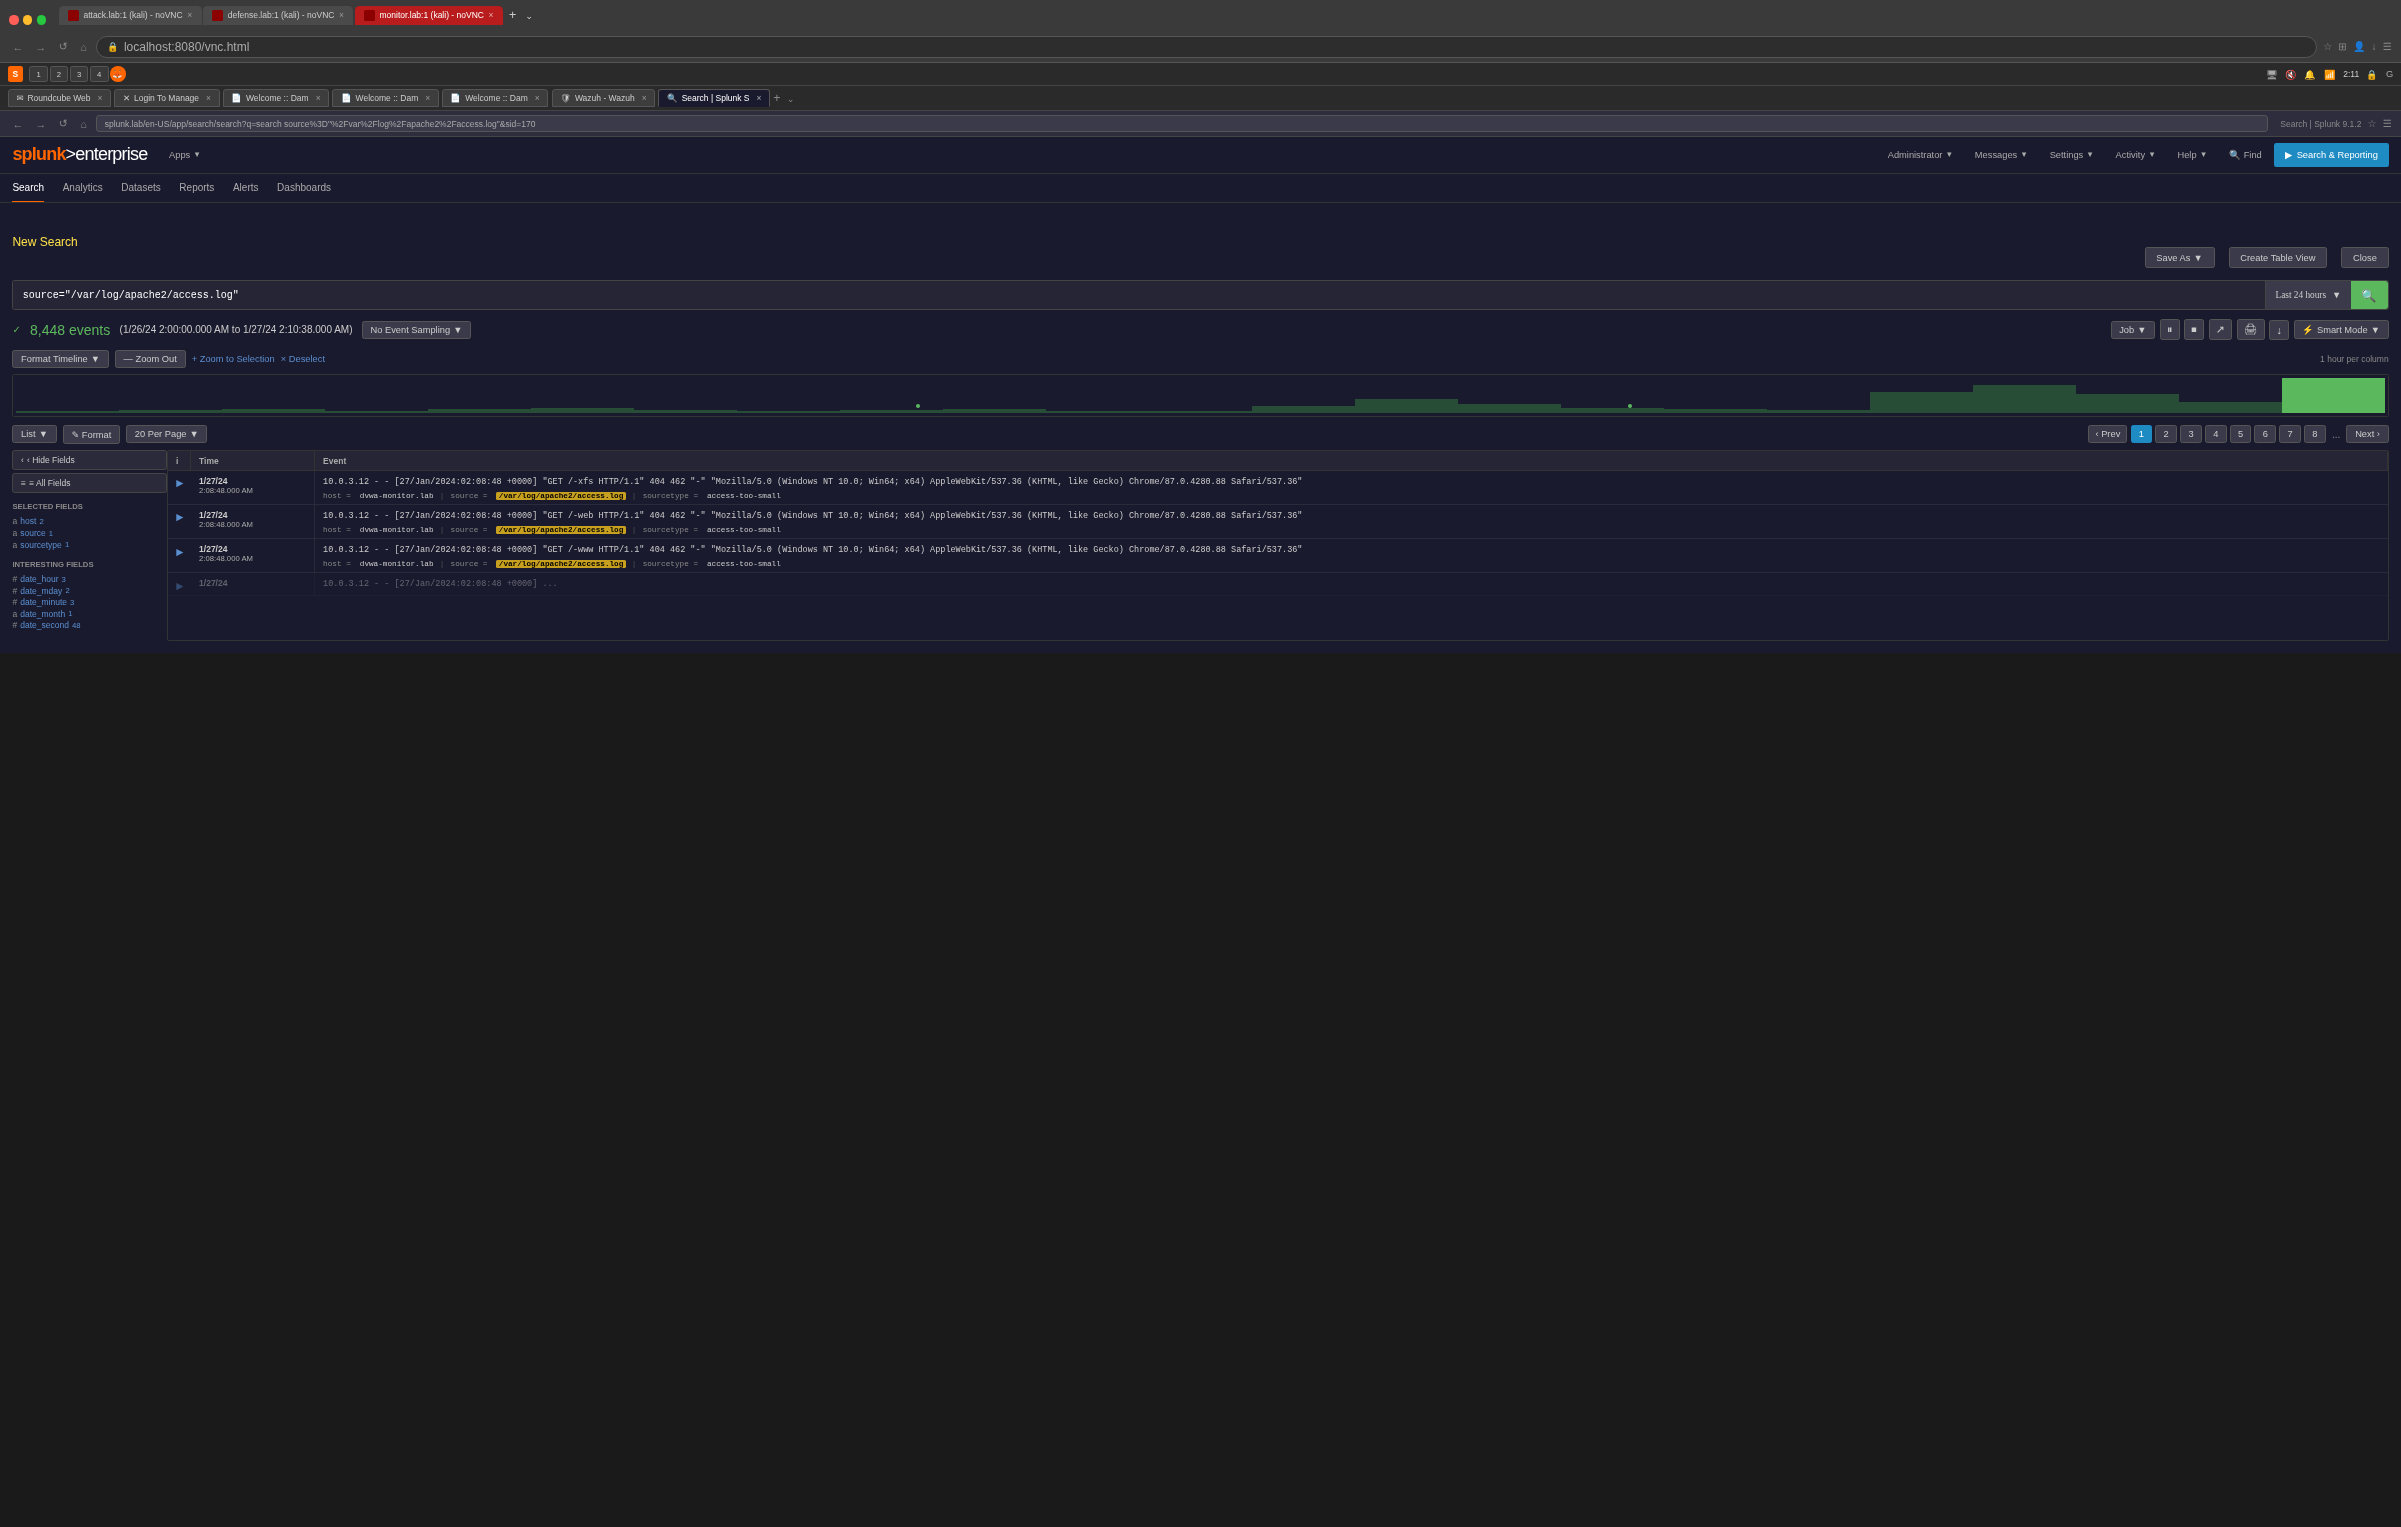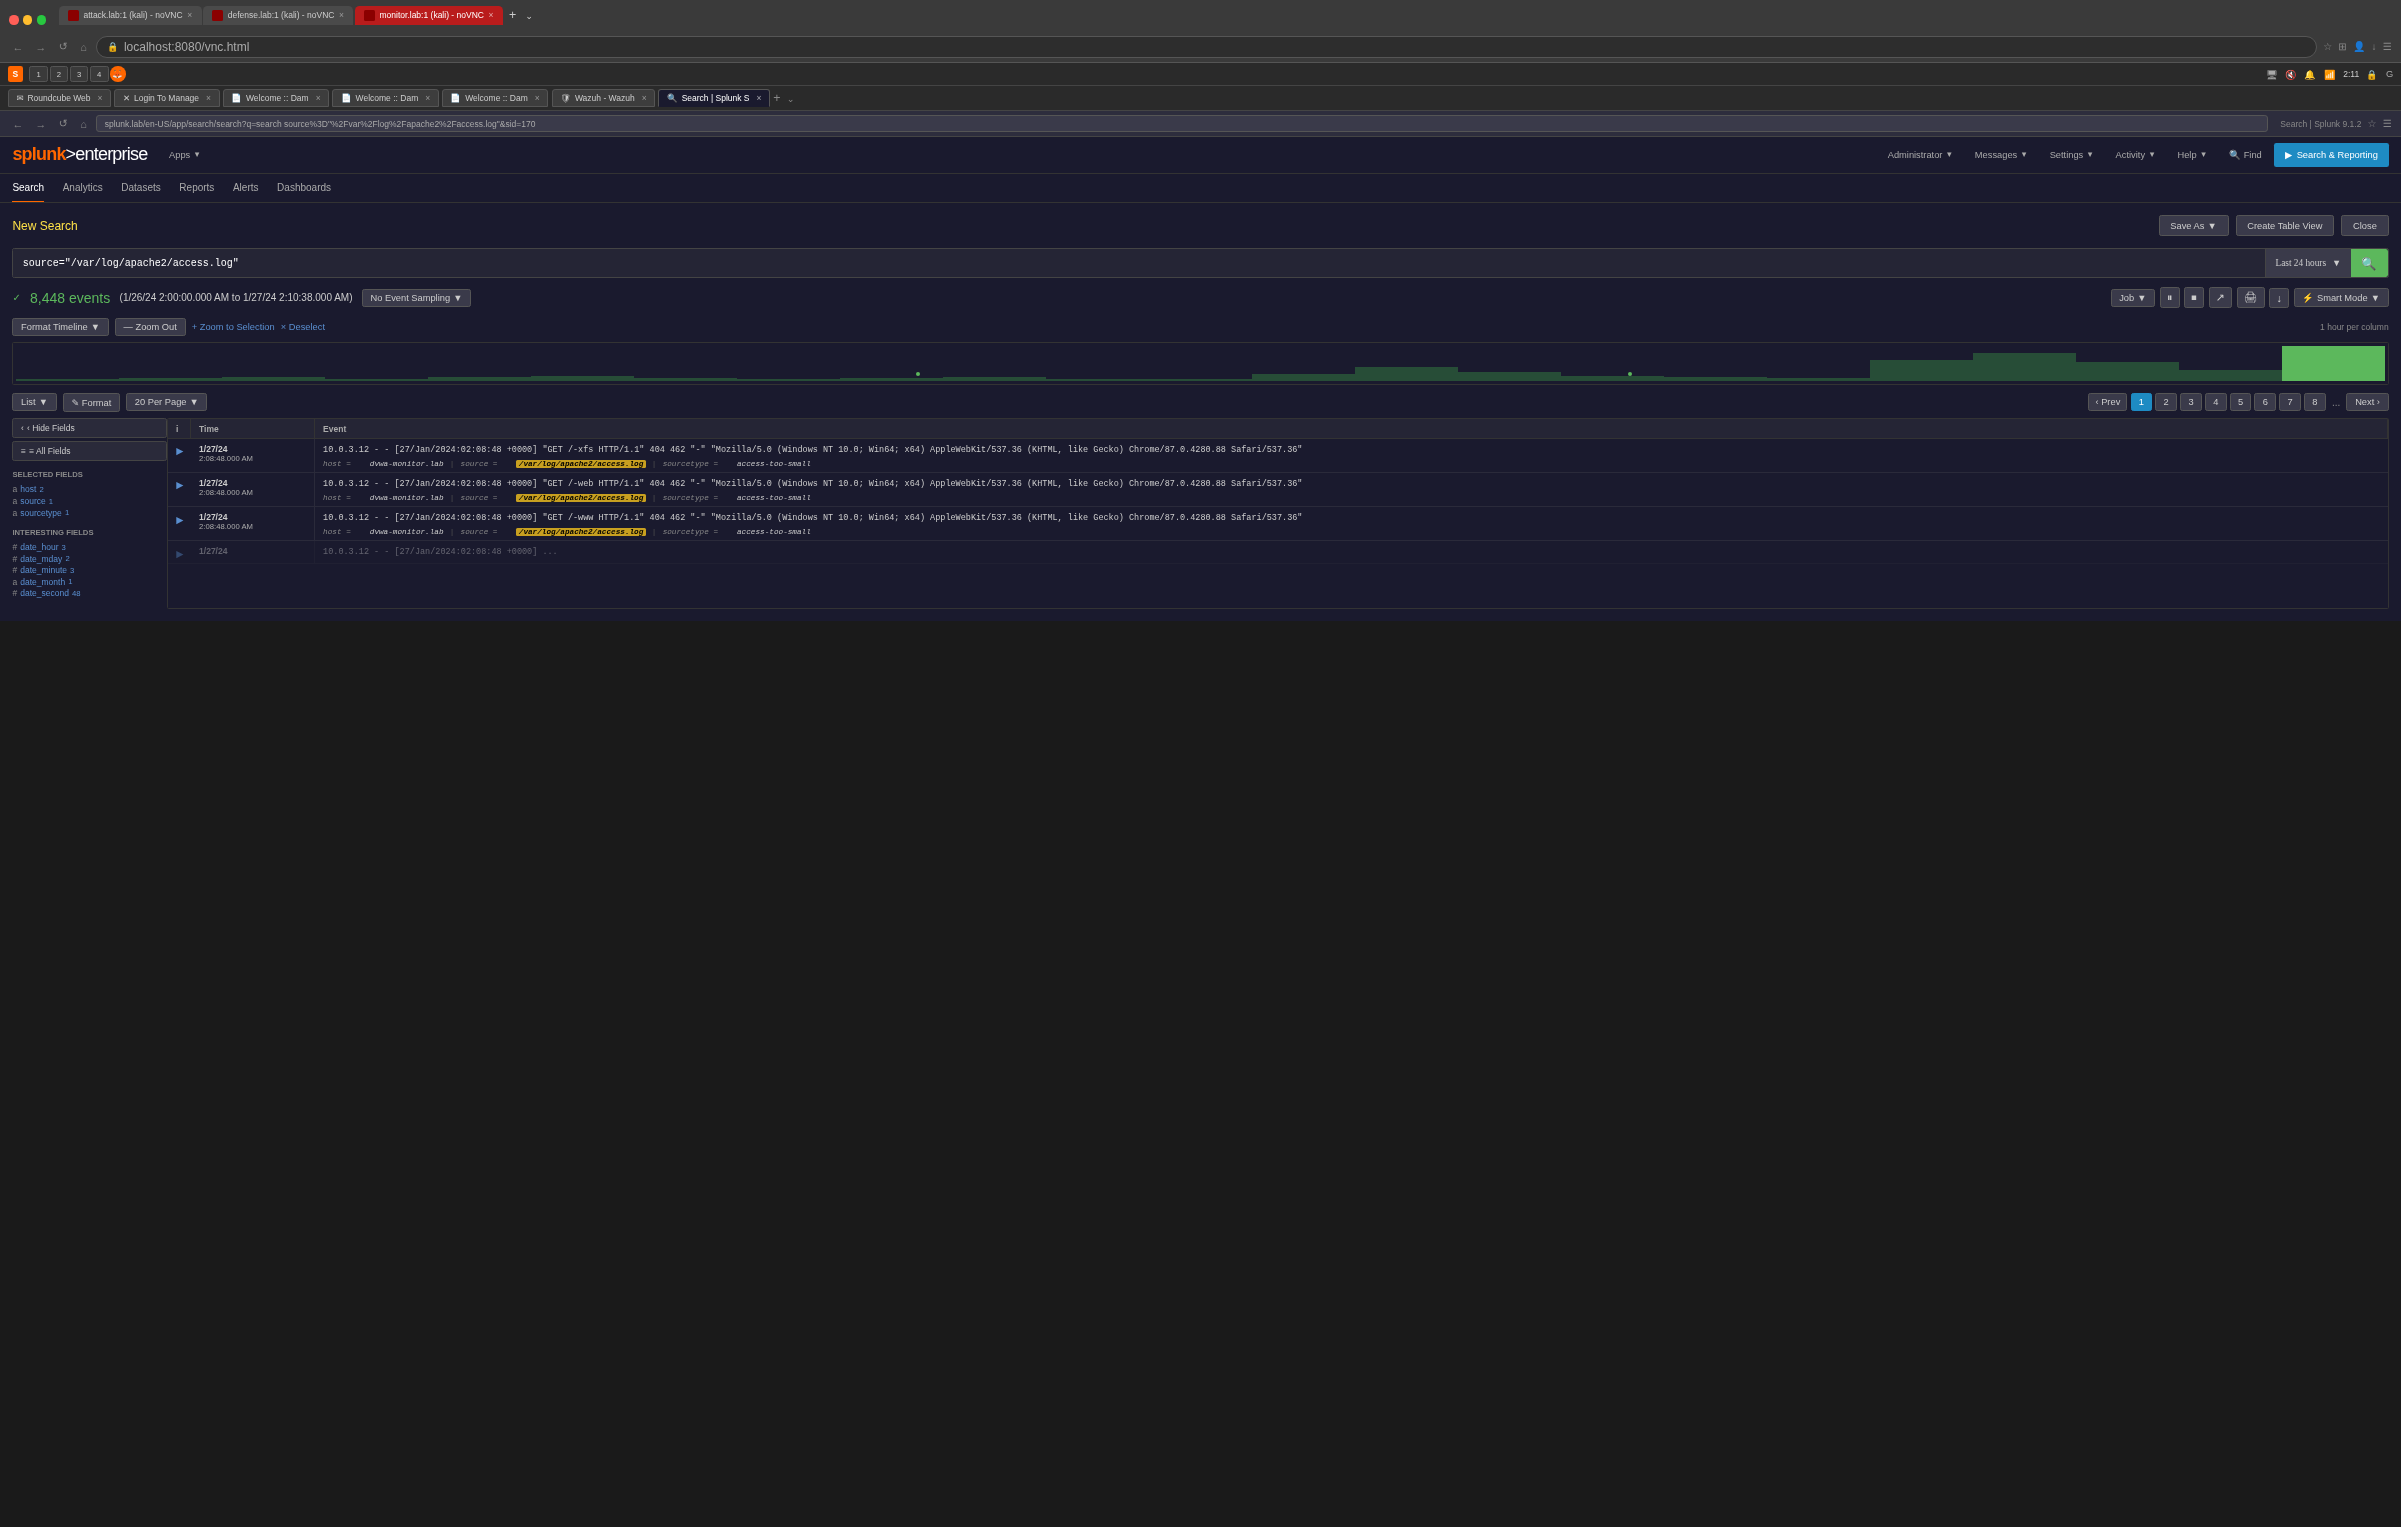--- a/index.html
+++ b/index.html
@@ -61,21 +61,21 @@
 
     
     .splunk-subnav { background: #1a1a2e; border-bottom: 0.8px solid #333; padding: 0 12.4px; display: flex; align-items: center; gap: 18.6px; }
     .splunk-subnav-item { padding: 7.7px 0; color: #aaa; cursor: pointer; font-size: 10px; }
     .splunk-subnav-item.active { color: #fff; border-bottom: 1.5px solid #ff6600; }
 
     
     .splunk-main { background: #1a1a2e; padding: 12.4px; }
     .page-header { display: flex; align-items: center; justify-content: space-between; margin-bottom: 12.4px; }
     .page-title { font-size: 12px; font-weight: 300; color: #fde047; }
-    .header-actions { display: flex; gap: 7px; }
+    .header-actions { display: flex; gap: 14px; margin-top: 32px; }
     .btn { padding: 4.6px 10.8px; border-radius: 2.3px; border: 0.8px solid #555; cursor: pointer; font-size: 9.3px; display: flex; align-items: center; gap: 3.1px; }
     .btn-default { background: #3a3a4a; color: #ccc; }
     .btn-primary { background: #3a3a4a; color: #ccc; }
     .btn-close { background: #3a3a4a; color: #ccc; }
     .btn-search { background: #5cb85c; border: none; color: #fff; padding: 6.2px 10.8px; border-radius: 0 2.3px 2.3px 0; cursor: pointer; font-size: 12.4px; }
 
     
     .search-bar { display: flex; margin-bottom: 9.3px; border: 0.8px solid #444; border-radius: 2.3px; overflow: hidden; }
     .search-input { flex: 1; background: #252535; border: none; padding: 6.2px 9.3px; color: #fff; font-size: 10px; font-family: 'Courier New', monospace; }
     .time-range-btn { background: #3a3a4a; border: none; border-left: 0.8px solid #444; padding: 6.2px 9.3px; color: #ccc; cursor: pointer; font-size: 9.3px; display: flex; align-items: center; gap: 6px; white-space: nowrap; font-family: Liberation Serif, serif; }
@@ -132,21 +132,21 @@
     .events-header { display: grid; grid-template-columns: 23px 124px 1fr; background: #252535; border-bottom: 0.8px solid #333; }
     .events-header-cell { padding: 4.6px 7.7px; font-size: 8.5px; color: #aaa; font-weight: bold; border-right: 0.8px solid #333; }
     .event-row { display: grid; grid-template-columns: 23px 124px 1fr; border-bottom: 0.8px solid #2a2a3a; }
     .event-expand { padding: 4.6px 7.7px; color: #5a8fd0; cursor: pointer; font-size: 9.3px; display: flex; align-items: flex-start; justify-content: center; padding-top: 6.2px; }
     .event-time { padding: 4.6px 7.7px; font-size: 8.5px; color: #ccc; border-right: 0.8px solid #2a2a3a; }
     .event-time-date { font-weight: bold; }
     .event-time-ts { font-size: 7.7px; color: #aaa; }
     .event-content { padding: 4.6px 7.7px; font-size: 8.5px; color: #ccc; font-family: 'Courier New', monospace; }
     .event-text { word-break: break-all; line-height: 1.5; }
     .event-fields { display: flex; gap: 6.2px; flex-wrap: wrap; margin-top: 3.1px; font-size: 7.7px; }
-    .event-field-item { display: flex; align-items: center; gap: 19px; font-style: italic; }
+    .event-field-item { display: flex; align-items: center; gap: 9px; }
     .event-field-key { color: #888; }
     .event-field-sep { color: #555; }
     .event-field-val { background: #c8a020; color: #000; padding: 0 2.3px; border-radius: 1.5px; font-weight: bold; cursor: pointer; }
     .event-field-val-plain { color: #ccc; }
 
     .check-icon { color: #5cb85c; }
     .caret { font-size: 7.7px; }
   </style>
 </head>
 <body>

